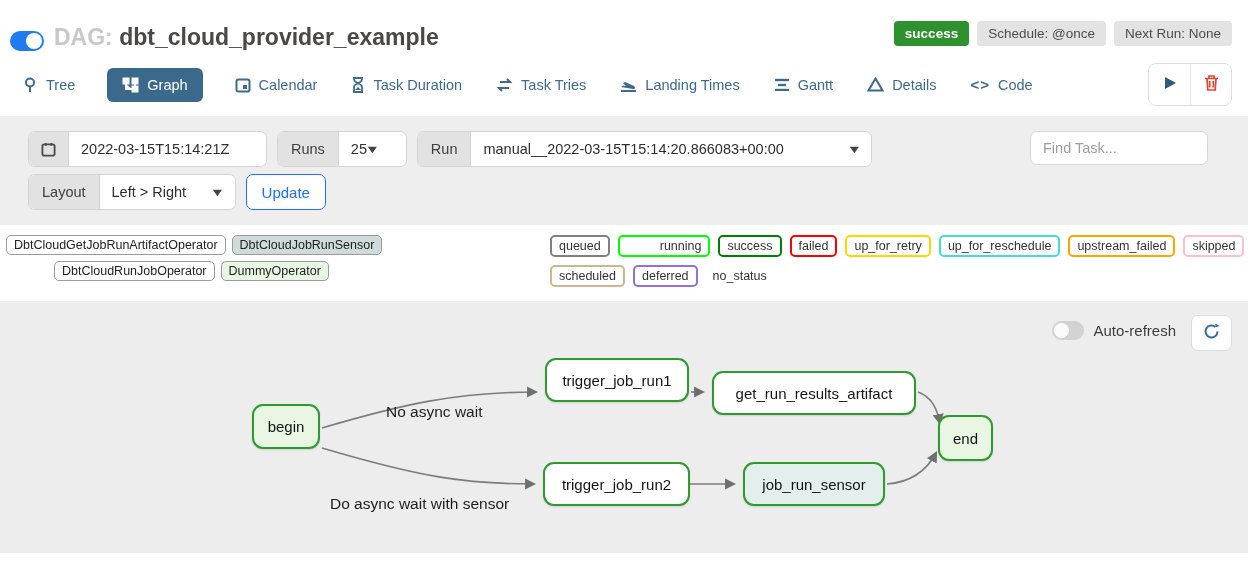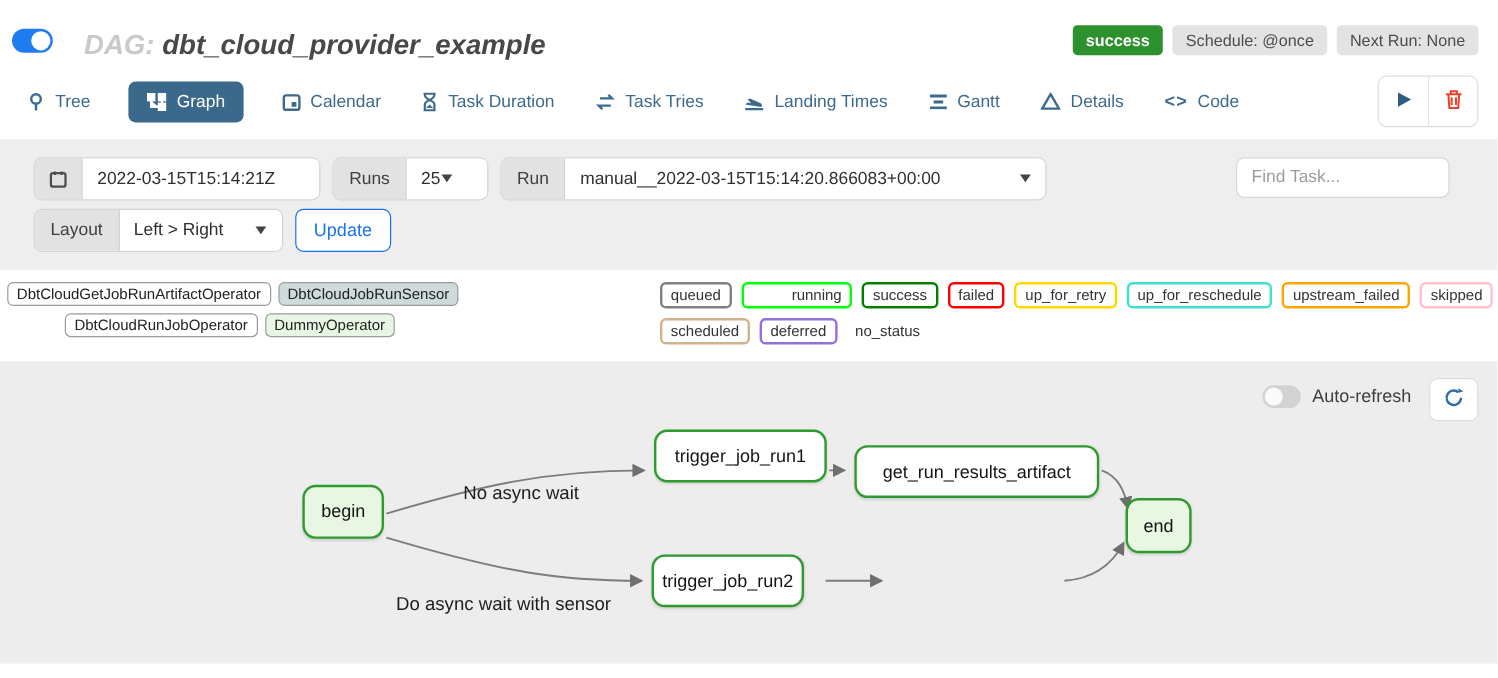--- a/index.html
+++ b/index.html
@@ -1,21 +1,21 @@
 <!DOCTYPE html>
 <html><head>
 <meta charset="utf-8">
 <style>
   * { box-sizing: border-box; margin: 0; padding: 0; }
   html,body { width:1248px; height:565px; background:#fff; font-family:"Liberation Sans", sans-serif; color:#51504f; }
   body { position:relative; overflow:hidden; }
 
   
   .header { display:flex; justify-content:space-between; align-items:flex-start; padding:16px 16px 0 10px; }
-  .title-wrap { display:flex; align-items:flex-start; gap:26px; margin-top:8px;font-style:italic; }
+  .title-wrap { display:flex; align-items:flex-end; gap:10px; margin-top:8px; }
   .toggle { width:34px; height:20px; border-radius:10px; background:#1f7cf0; position:relative; cursor:pointer; }
   .toggle .knob { position:absolute; top:2px; width:16px; height:16px; border-radius:50%; background:#fff; }
   .toggle.on .knob { right:2px; }
   .dag-title { font-size:23px; font-weight:bold; }
   .dag-prefix { color:#c9c9c9; }
   .dag-name { color:#494847; }
   .badges { display:flex; gap:8px; margin-top:5px; }
   .badge { font-size:13.5px; padding:5px 11px; border-radius:4px; background:#e3e3e3; color:#4c4c4c; white-space:nowrap; }
   .badge.success { background:#2d912d; color:#fff; font-weight:bold; }
 
@@ -266,18 +266,19 @@
       <path d="M691,91 L703,91" marker-end="url(#arrow)"></path>
       <path d="M918,91 C932,96 937,108 940,122" marker-end="url(#arrow)"></path>
       <path d="M688,183 L734,183" marker-end="url(#arrow)"></path>
       <path d="M887,183 C914,181 928,167 936,152" marker-end="url(#arrow)"></path>
     </g>
   </svg>
 
   <div class="node" style="left: 252px; top: 103px; width: 68px; height: 45px; background: rgb(233, 246, 227); border-color: rgb(46, 155, 46);">begin</div>
   <div class="node" style="left: 545px; top: 57px; width: 144px; height: 44px; background: rgb(255, 255, 255); border-color: rgb(46, 155, 46);">trigger_job_run1</div>
   <div class="node" style="left: 712px; top: 70px; width: 204px; height: 44px; background: rgb(255, 255, 255); border-color: rgb(46, 155, 46);">get_run_results_artifact</div>
-  <div class="node" style="left: 543px; top: 161px; width: 127px; height: 44px; background: rgb(255, 255, 255); border-color: rgb(46, 155, 46);">trigger_job_run2</div>
+  <div class="node" style="left: 543px; top: 161px; width: 147px; height: 44px; background: rgb(255, 255, 255); border-color: rgb(46, 155, 46);">trigger_job_run2</div>
+  <div class="node" style="left: 743px; top: 161px; width: 142px; height: 44px; background: rgb(227, 239, 236); border-color: rgb(46, 155, 46);">job_run_sensor</div>
   <div class="node" style="left: 938px; top: 114px; width: 55px; height: 46px; background: rgb(233, 246, 227); border-color: rgb(46, 155, 46);">end</div>
 
   <div class="edge-label" style="left:386px; top:102px;">No async wait</div>
   <div class="edge-label" style="left:330px; top:194px;">Do async wait with sensor</div>
 </div>
 
 </body></html>

